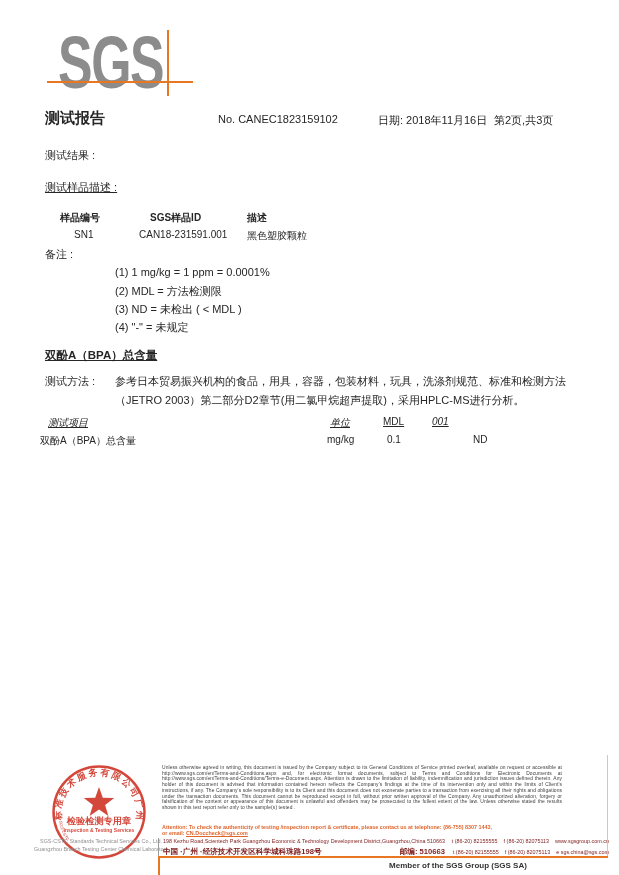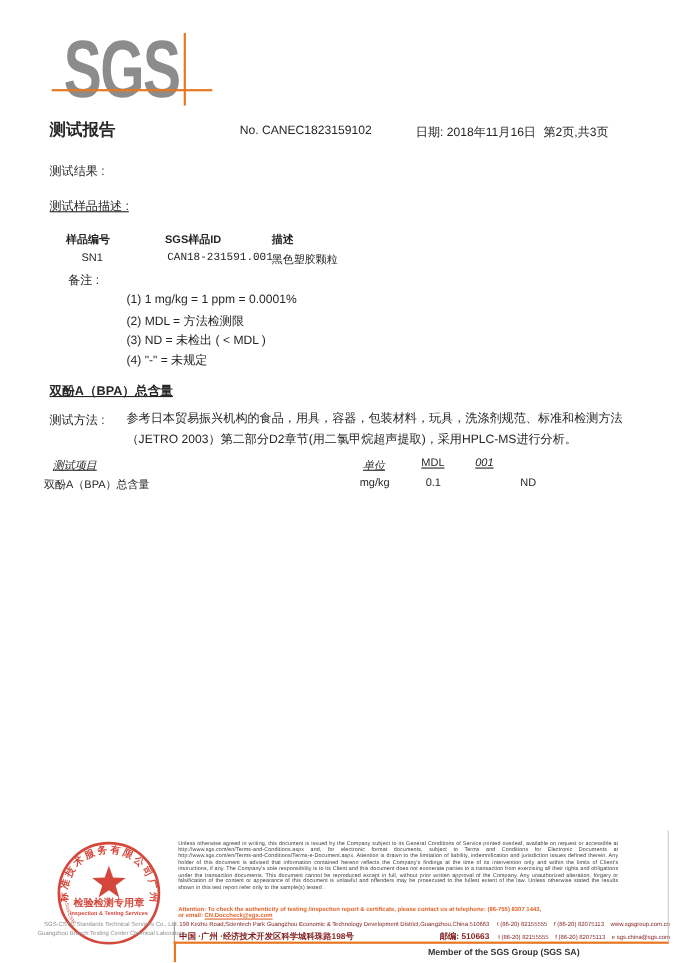--- a/index.html
+++ b/index.html
@@ -59,24 +59,24 @@
   <div class="abs hdr" style="left:378px;top:113px;">日期: 2018年11月16日</div>
   <div class="abs hdr" style="left:494px;top:113px;">第2页,共3页</div>
 
   <div class="abs lbl" style="left:45px;top:148px;">测试结果 :</div>
   <div class="abs lbl ul" style="left:45px;top:180px;">测试样品描述 :</div>
 
   <div class="abs cell b" style="left:60px;top:211px;">样品编号</div>
   <div class="abs cell b" style="left:150px;top:211px;">SGS样品ID</div>
   <div class="abs cell b" style="left:247px;top:211px;">描述</div>
   <div class="abs cell" style="left:74px;top:229px;">SN1</div>
-  <div class="abs cell" style="left:152px;top:229px;font-family:Liberation Mono, monospace;">CAN18-231591.001</div>
+  <div class="abs cell" style="left:139px;top:229px;">CAN18-231591.001</div>
   <div class="abs cell" style="left:247px;top:229px;">黑色塑胶颗粒</div>
 
-  <div class="abs lbl" style="left:62px;top:247px;">备注 :</div>
+  <div class="abs lbl" style="left:45px;top:247px;">备注 :</div>
   <div class="abs lbl" style="left:115px;top:266px;">(1) 1 mg/kg = 1 ppm = 0.0001%</div>
   <div class="abs lbl" style="left:115px;top:284px;">(2) MDL = 方法检测限</div>
   <div class="abs lbl" style="left:115px;top:302px;">(3) ND = 未检出 ( &lt; MDL )</div>
   <div class="abs lbl" style="left:115px;top:320px;">(4) "-" = 未规定</div>
 
   <div class="abs sec-title" style="left:45px;top:348px;">双酚A（BPA）总含量</div>
   <div class="abs lbl" style="left:45px;top:374px;">测试方法 :</div>
   <div class="abs method" style="left:115px;top:372px;">参考日本贸易振兴机构的食品，用具，容器，包装材料，玩具，洗涤剂规范、标准和检测方法（JETRO 2003）第二部分D2章节(用二氯甲烷超声提取)，采用HPLC-MS进行分析。</div>
 
   <div class="abs cell it ul" style="left:48px;top:416px;">测试项目</div>

